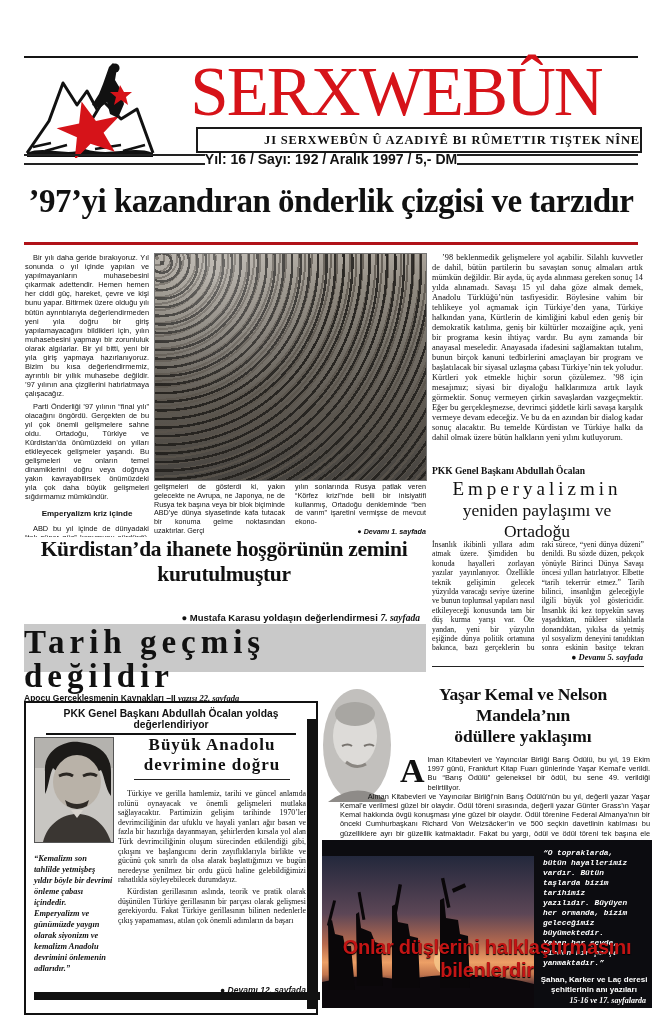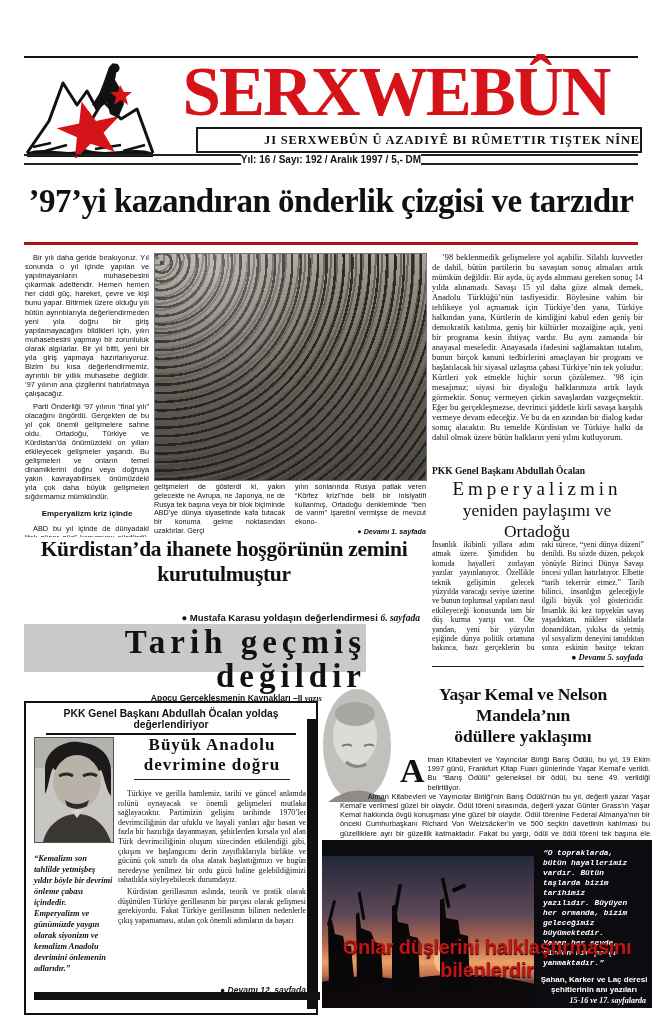--- a/index.html
+++ b/index.html
@@ -4,29 +4,29 @@
 <style>
   html,body{margin:0;padding:0;background:#e8e8e8;}
   #page{position:relative;width:663px;height:1024px;background:#ffffff;margin:0 auto;
         font-family:"Liberation Serif",serif;color:#111;overflow:hidden;}
   .abs{position:absolute;}
 
   
   .top-rule{left:24px;width:614px;top:56px;height:2px;background:#151515;}
   .logo{left:25px;top:61px;width:130px;height:97px;}
   .mast-title{left:150px;top:56px;width:492px;height:72px;text-align:center;
-      font-family:"Liberation Serif",serif;font-weight:bold;font-size:69px;line-height:72px;
+      font-family:"Liberation Serif",serif;font-weight:normal;font-size:69px;line-height:72px;
       letter-spacing:-2px;white-space:nowrap;}
   .tagline-box{left:196px;top:127px;width:442px;height:22px;border:2px solid #1a1a1a;
       display:flex;align-items:center;justify-content:flex-end;font-size:12.5px;font-weight:bold;
       letter-spacing:.8px;background:#fff;}
   .dateline{left:24px;top:152px;width:614px;height:14px;display:flex;align-items:center;}
   .dateline .bar{flex:1;height:7px;border-top:2px solid #222;border-bottom:2px solid #222;}
   .dateline .txt{margin:0 0;font-family:"Liberation Sans",sans-serif;font-weight:bold;
-      font-size:10px;white-space:nowrap;}
+      font-size:14px;white-space:nowrap;}
 
   
   .lead-headline{left:24px;top:182px;width:614px;text-align:center;font-weight:bold;
       font-size:33px;letter-spacing:-.5px;line-height:1.2;}
   .red-rule{left:24px;top:242px;width:614px;height:3px;background:#b01218;}
 
   .col-sans{font-family:"Liberation Sans",sans-serif;font-size:7.4px;line-height:9.1px;
       text-align:justify;}
   .col-sans p{margin:0 0 3px 0;text-indent:8px;}
   .left-col{left:25px;top:253px;width:124px;height:284px;overflow:hidden;}
@@ -59,21 +59,21 @@
   
   .kur-head{left:24px;top:537px;width:400px;text-align:center;font-weight:bold;
       font-size:21.5px;letter-spacing:-.3px;}
   .kur-quote{left:28px;top:566px;width:392px;text-align:center;font-weight:bold;
       font-size:11.5px;line-height:15px;}
   .kur-attr{left:28px;top:612px;width:392px;text-align:right;
       font-family:"Liberation Sans",sans-serif;font-weight:bold;font-size:9.5px;}
   .kur-attr .pg{font-style:italic;font-family:"Liberation Serif",serif;}
 
   
-  .tarih{left:24px;top:624px;width:342px;height:48px;background:#c9c9c9;text-align:right;}
+  .tarih{left:24px;top:624px;width:402px;height:48px;background:#c9c9c9;text-align:left;}
   .tarih .big{font-weight:bold;font-size:33px;line-height:34px;letter-spacing:5px;margin-top:1px;}
   .tarih .sub{font-family:"Liberation Sans",sans-serif;font-weight:bold;font-size:8.5px;}
   .tarih .sub .pg{font-style:italic;font-family:"Liberation Serif",serif;}
 
   
   .obox{left:24px;top:678px;width:290px;height:310px;border:2px solid #111;background:#fff;margin-top:23px;}
   .obox .vbar{position:absolute;right:0;top:16px;bottom:4px;width:9px;background:#111;}
   .obox .kicker{margin:5px 8px 0 8px;text-align:center;font-family:"Liberation Sans",sans-serif;
       font-weight:bold;font-size:10.3px;}
   .obox .krule{width:86%;height:2px;background:#111;margin:3px auto 0 auto;}
@@ -177,21 +177,21 @@
   </div>
   <div class="abs emp-cols">
     <div class="c">İnsanlık ikibinli yıllara adım atmak üzere. Şimdiden bu konuda hayalleri zorlayan yazılar yayınlanıyor. Özellikle teknik gelişimin gelecek yüzyılda varacağı seviye üzerine ve bunun toplumsal yapıları nasıl etkileyeceği konusunda tam bir düş kurma yarışı var. Öte yandan, yeni bir yüzyılın eşiğinde dünya politik ortamına bakınca, bazı gerçeklerin bu yüzyılın başını anımsatması oldukça düşündürücü. Sosyalist sistemin yıkılışından son-</div>
     <div class="c">raki sürece, “yeni dünya düzeni” denildi. Bu sözde düzen, pekçok yönüyle Birinci Dünya Savaşı öncesi yılları hatırlatıyor. Elbette “tarih tekerrür etmez.” Tarih bilinci, insanlığın geleceğiyle ilgili büyük yol göstericidir. İnsanlık iki kez topyekün savaş yaşadıktan, nükleer silahlarla donandıktan, yıkılsa da yetmiş yıl sosyalizm deneyini tanıdıktan sonra eskinin basitçe tekrarı mümkün değildir. Böyle olsa da, dünyadaki mevcut politik ortam ve dengeler, insanlı-</div>
   </div>
   <div class="abs emp-more">● Devamı 5. sayfada</div>
   <div class="abs emp-rule"></div>
 
   <div class="abs kur-head">Kürdistan’da ihanete hoşgörünün zemini kurutulmuştur</div>
   <div class="abs kur-attr">
-    <span>● Mustafa Karasu yoldaşın değerlendirmesi </span><span class="pg">6. sayfada</span>
+    <span>● Mustafa Karasu yoldaşın değerlendirmesi </span><span class="pg">7. sayfada</span>
   </div>
 
   <div class="abs tarih">
     <div class="big">Tarih geçmiş değildir</div>
     <div class="sub">
       <span>Apocu Gerçekleşmenin Kaynakları –II </span><span class="pg">yazısı 22. sayfada</span>
     </div>
   </div>
 
   <div class="abs obox">

